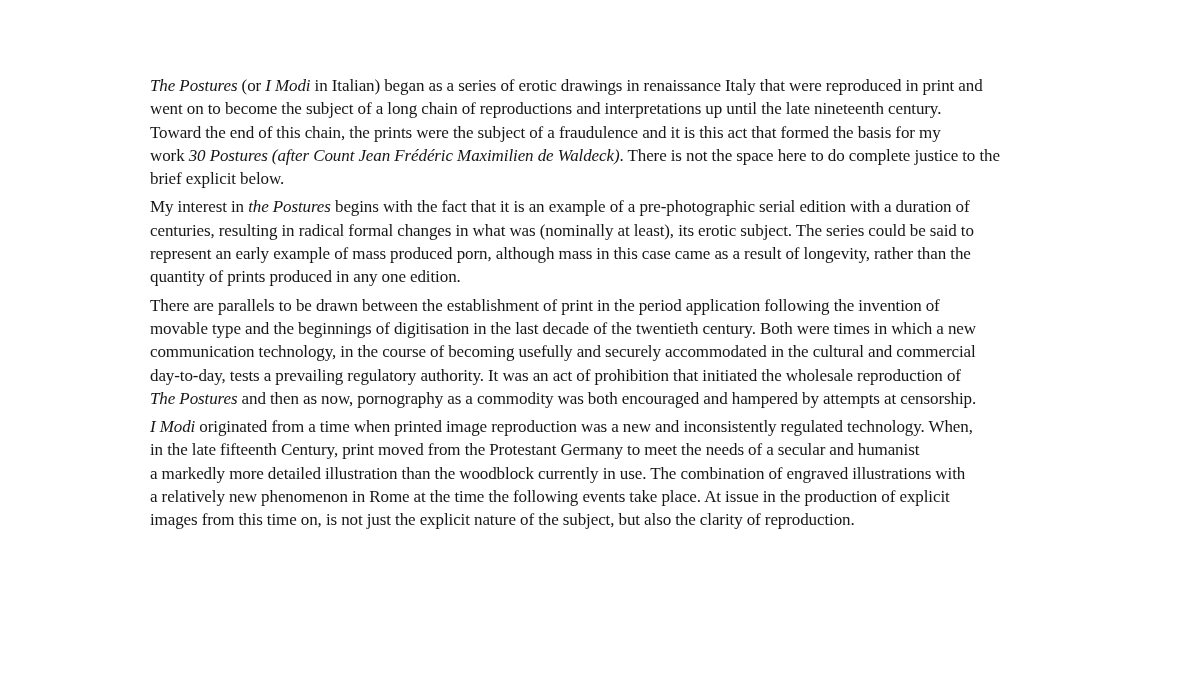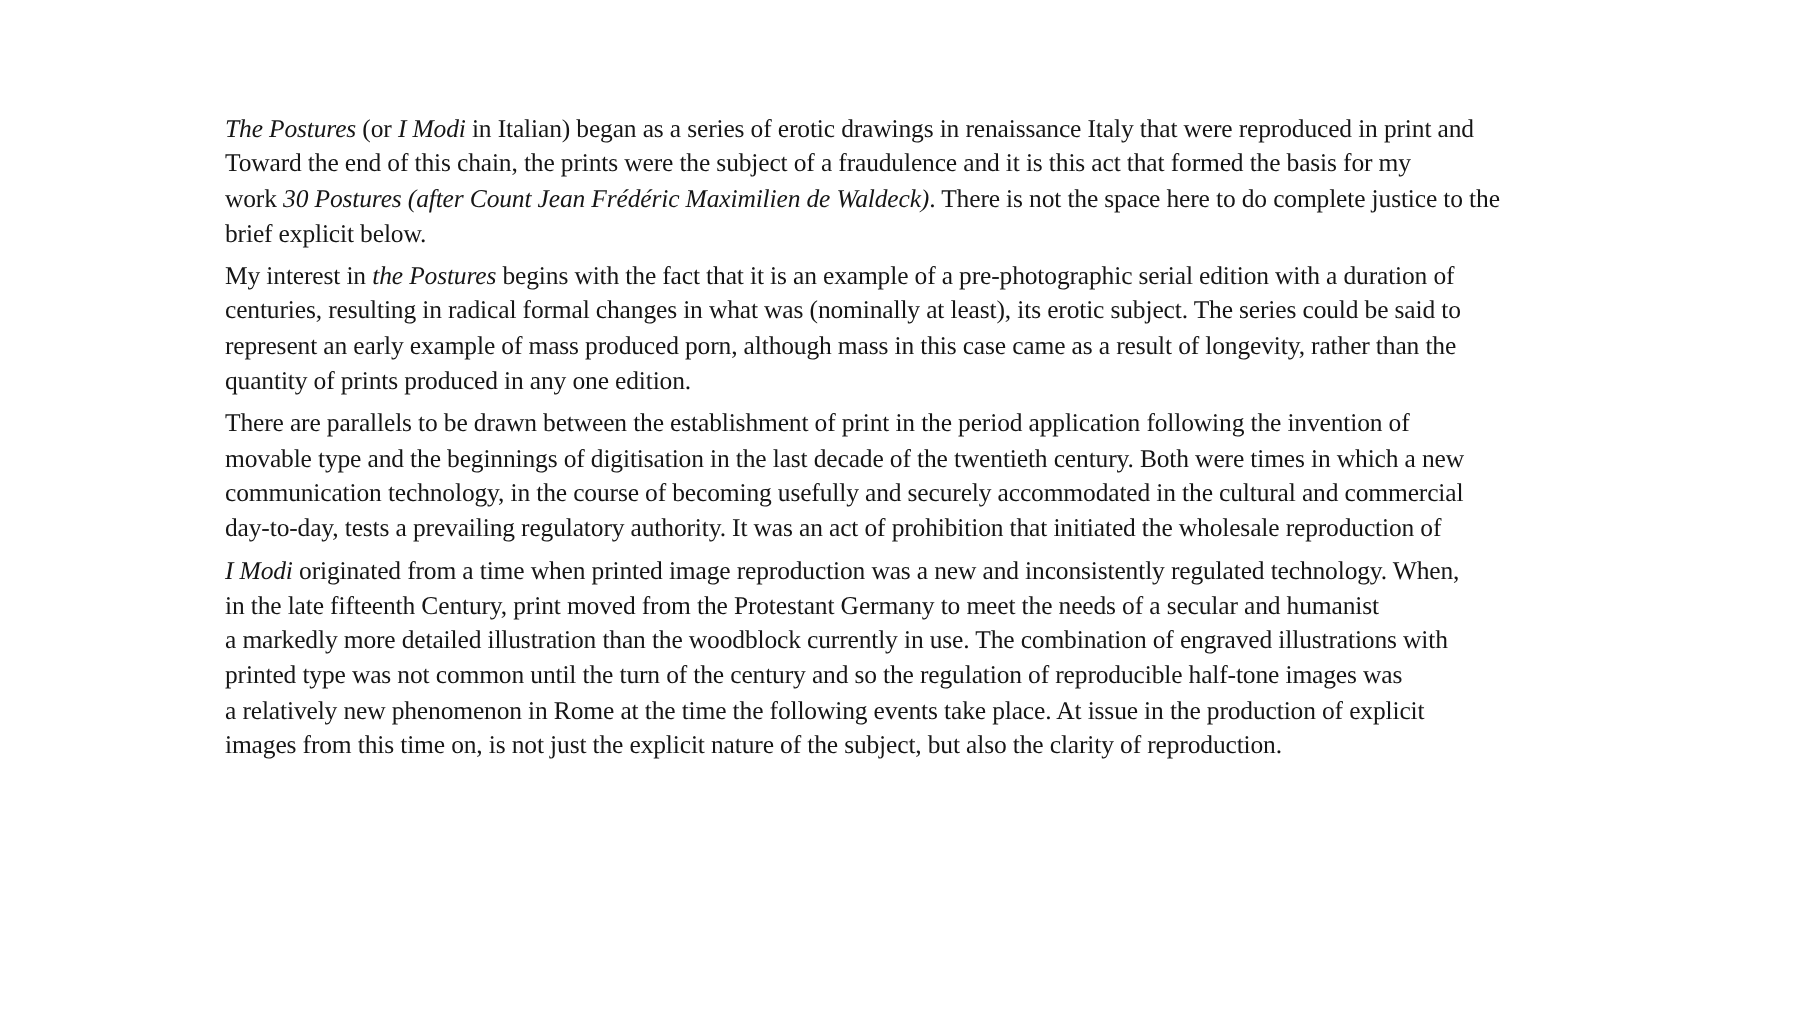--- a/index.html
+++ b/index.html
@@ -37,38 +37,39 @@
     font-style: italic;
   }
 </style>
 </head>
 <body>
 
 <div class="canvas">
   <div class="doc-body">
       <p class="para">
         <span class="text-line"><em>The Postures</em><span> (or </span><em>I Modi</em><span> in Italian) began as a series of erotic drawings in renaissance Italy that were reproduced in print and</span></span>
+        <span class="text-line"><span>went on to become the subject of a long chain of reproductions and interpretations up until the late nineteenth century.</span></span>
         <span class="text-line"><span>Toward the end of this chain, the prints were the subject of a fraudulence and it is this act that formed the basis for my</span></span>
         <span class="text-line"><span>work </span><em>30 Postures (after Count Jean Frédéric Maximilien de Waldeck)</em><span>. There is not the space here to do complete justice to the</span></span>
         <span class="text-line"><span>brief explicit below.</span></span>
       </p>
       <p class="para">
         <span class="text-line"><span>My interest in </span><em>the Postures</em><span> begins with the fact that it is an example of a pre-photographic serial edition with a duration of</span></span>
         <span class="text-line"><span>centuries, resulting in radical formal changes in what was (nominally at least), its erotic subject. The series could be said to</span></span>
         <span class="text-line"><span>represent an early example of mass produced porn, although mass in this case came as a result of longevity, rather than the</span></span>
         <span class="text-line"><span>quantity of prints produced in any one edition.</span></span>
       </p>
       <p class="para">
         <span class="text-line"><span>There are parallels to be drawn between the establishment of print in the period application following the invention of</span></span>
         <span class="text-line"><span>movable type and the beginnings of digitisation in the last decade of the twentieth century. Both were times in which a new</span></span>
         <span class="text-line"><span>communication technology, in the course of becoming usefully and securely accommodated in the cultural and commercial</span></span>
         <span class="text-line"><span>day-to-day, tests a prevailing regulatory authority. It was an act of prohibition that initiated the wholesale reproduction of</span></span>
+        <span class="text-line"><em>The Postures</em><span> and then as now, pornography as a commodity was both encouraged and hampered by attempts at censorship.</span></span>
       </p>
       <p class="para">
         <span class="text-line"><em>I Modi</em><span> originated from a time when printed image reproduction was a new and inconsistently regulated technology. When,</span></span>
         <span class="text-line"><span>in the late fifteenth Century, print moved from the Protestant Germany to meet the needs of a secular and humanist</span></span>
         <span class="text-line"><span>a markedly more detailed illustration than the woodblock currently in use. The combination of engraved illustrations with</span></span>
-        <span class="text-line"><span>printed type was not common until the turn of the century and so the regulation of reproducible half-tone images was</span></span>
         <span class="text-line"><span>a relatively new phenomenon in Rome at the time the following events take place. At issue in the production of explicit</span></span>
         <span class="text-line"><span>images from this time on, is not just the explicit nature of the subject, but also the clarity of reproduction.</span></span>
       </p>
     </div>
 </div>
 
 </body></html>

